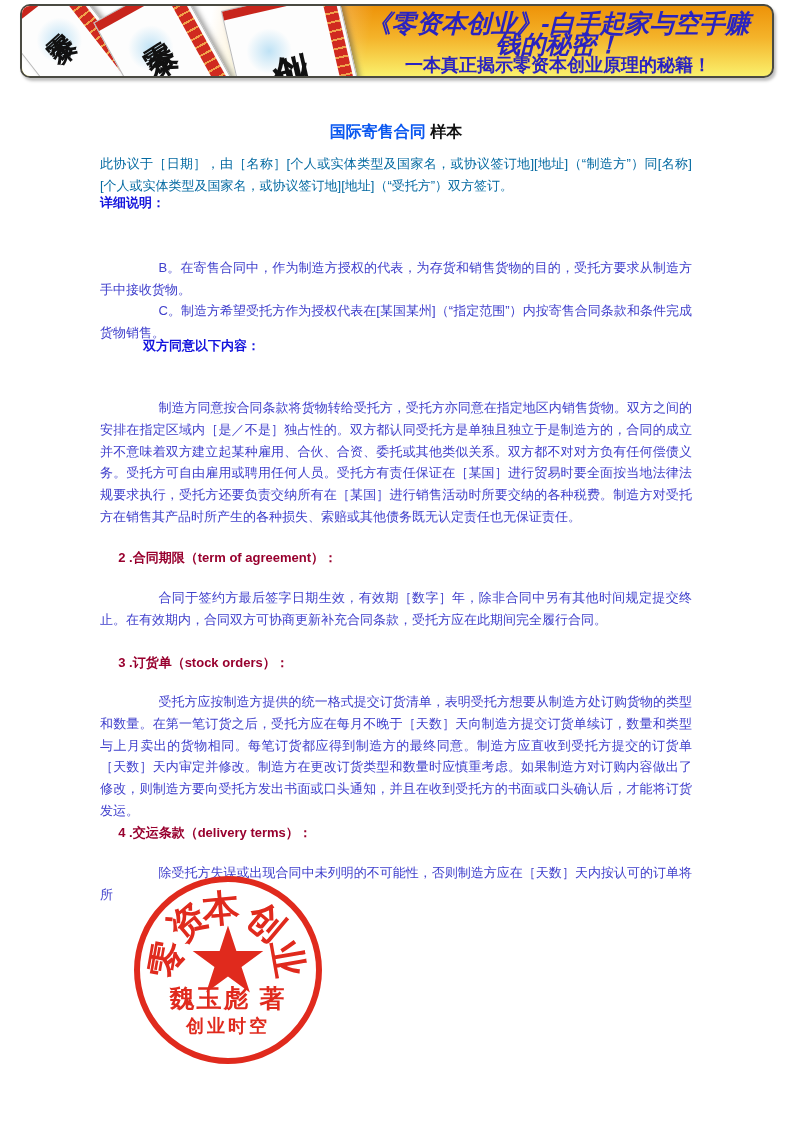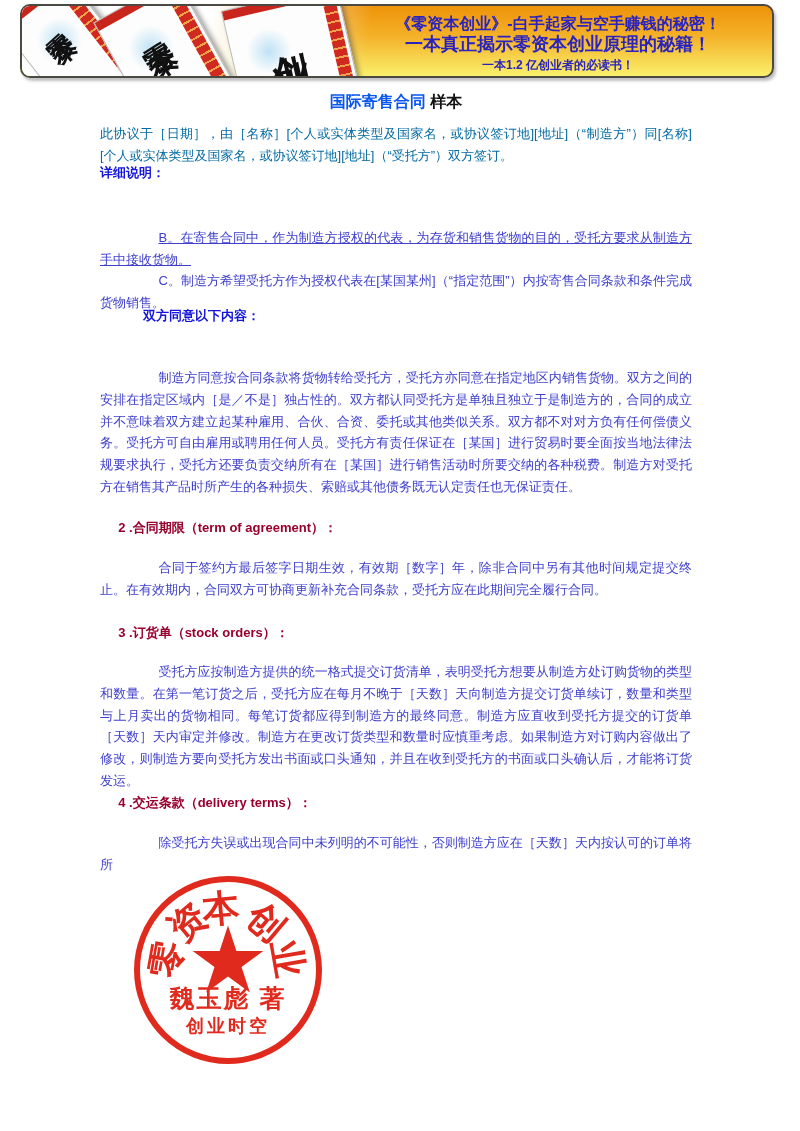--- a/index.html
+++ b/index.html
@@ -32,35 +32,35 @@
   .book1{left:4px; top:-20px; width:82px; height:116px; transform:rotate(-38deg);}
   .book2{left:96px; top:-14px; width:92px; height:124px; transform:rotate(-29deg);}
   .book3{left:212px; top:-10px; width:116px; height:128px; transform:rotate(-13deg);}
   .book1 .cal{left:18px; top:22px; font-size:26px; transform:rotate(-4deg);}
   .book2 .cal{left:22px; top:24px; font-size:30px; transform:rotate(-3deg);}
   .book3 .cal{left:34px; top:26px; font-size:38px;}
   .banner-text{
     position:absolute; right:10px; top:7px; width:408px; text-align:center;
     color:#2a23c0; font-weight:bold;
   }
-  .banner-line1{font-size:16px; line-height:21px;}
+  .banner-line1{font-size:25px; line-height:21px;font-style:italic;}
   .banner-line2{font-size:18px; line-height:21px;}
   .banner-line3{font-size:12px; line-height:21px;}
   
   .blk{position:absolute; left:100px; width:592px; font-size:13px; line-height:21.8px;
-       text-align:justify; color:#151515;}
+       text-align:justify; color:#151515;margin-top:30px;}
   .doc-title{top:92px; text-align:center; font-size:16px; font-weight:bold; line-height:20px;}
   .doc-title .t-main{color:#0a57f0;}
   .doc-title .t-suffix{color:#111111;}
   .intro{top:123px; color:#0369a1;}
   .blue-head{font-weight:bold; color:#1414dd; text-align:left;}
   .detail-head{top:162px;}
   .blue-text{color:#4040cc;}
   .item-a{top:183px;}
-  .item-b{top:227px; text-indent:4.5em;text-decoration:underline;}
+  .item-b{top:227px; text-indent:4.5em;}
   .item-c{top:270px; text-indent:4.5em;}
   .agree-head{top:305px; padding-left:3.3em;}
   .sec-head{font-weight:bold; color:#98002e; padding-left:1.4em; text-align:left;}
   .sec1-h{top:333px;} .sec1-p{top:367px; text-indent:4.5em;}
   .sec2-h{top:517px;} .sec2-p{top:557px; text-indent:4.5em;}
   .sec3-h{top:622px;} .sec3-p{top:661px; text-indent:4.5em;}
   .sec4-h{top:792px;} .sec4-p{top:832px; text-indent:4.5em;}
   
   .stamp{position:absolute; left:134px; top:876px; width:188px; height:188px; color:#e02a1d;}
   .stamp-ring{position:absolute; left:0; top:0; width:176px; height:176px;

